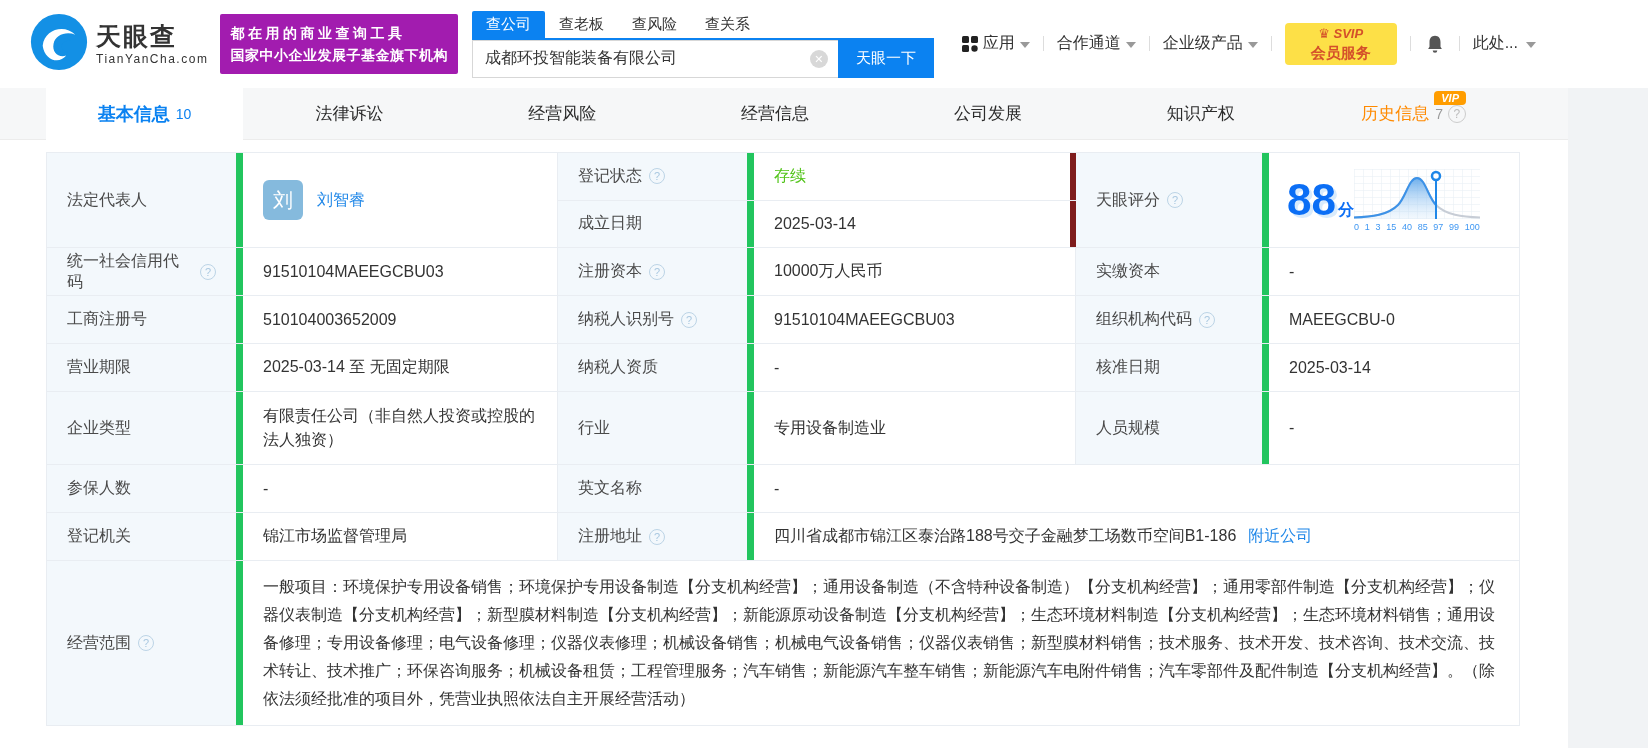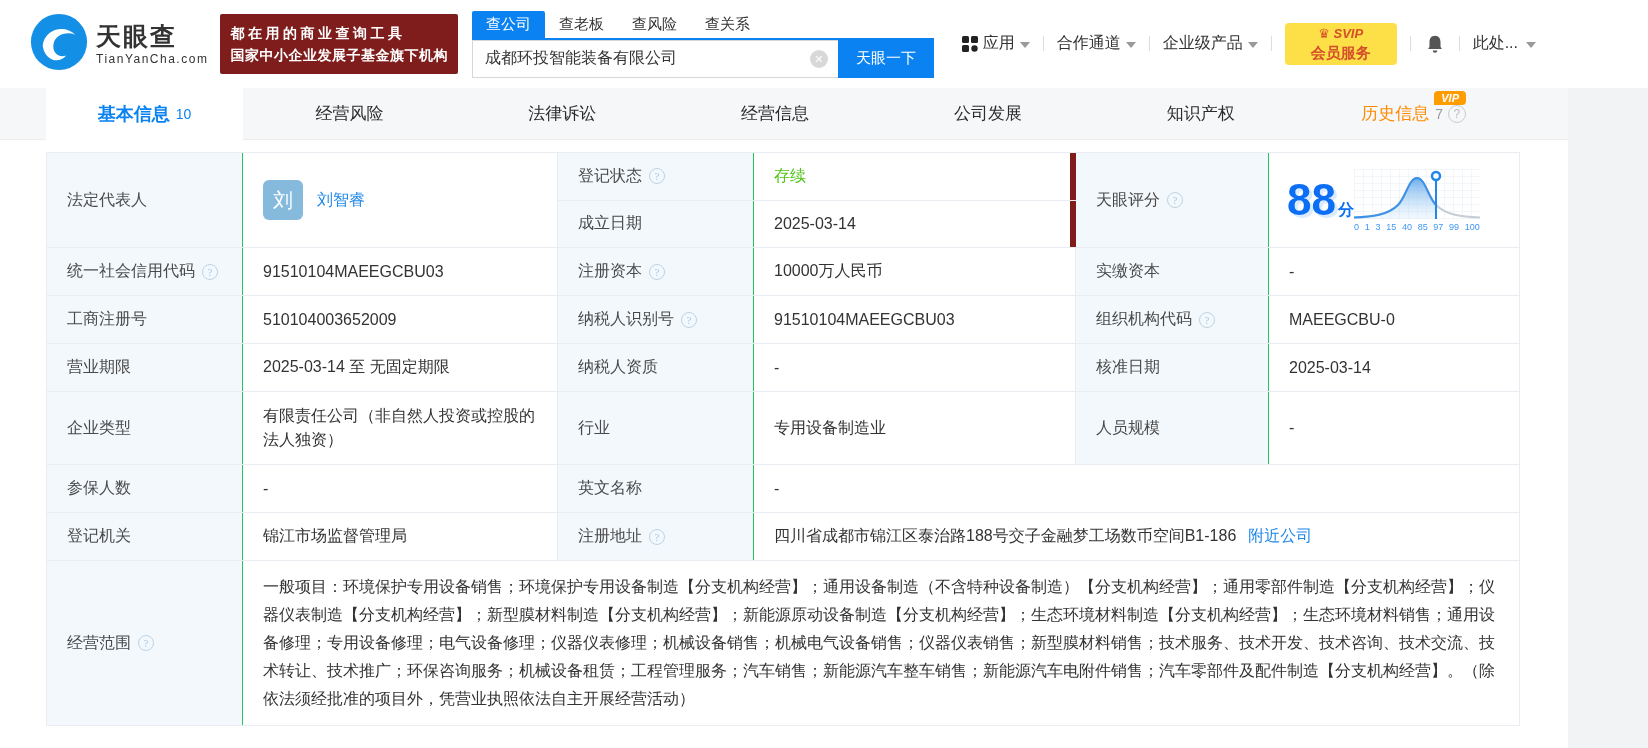--- a/index.html
+++ b/index.html
@@ -5,21 +5,21 @@
   * { margin:0; padding:0; box-sizing:border-box; }
   html,body { width:1648px; height:748px; overflow:hidden; background:#f1f3f5;
     font-family:"Liberation Sans","DejaVu Sans",sans-serif; color:#333; }
 
   
   .header { width:1648px; height:88px; background:#fff; display:flex; align-items:center; padding-left:30px; }
   .logo { display:flex; align-items:center; gap:8px; cursor:pointer; }
   .logo-text { display:flex; flex-direction:column; line-height:1; }
   .logo-title { font-size:25px; font-weight:bold; color:#333; letter-spacing:2px; }
   .logo-sub { font-size:12px; color:#333; letter-spacing:1.5px; margin-top:4px; }
-  .slogan { background:#7f1d1d; color:#fff; border-radius:2px; margin-left:12px; padding:8px 10px;
+  .slogan { background:#a21caf; color:#fff; border-radius:2px; margin-left:12px; padding:8px 10px;
     font-size:14px; font-weight:bold; line-height:1.6; white-space:nowrap; }
   .slogan .l1 { letter-spacing:3.5px; }
   .slogan .l2 { letter-spacing:0.5px; }
 
   .search { margin-left:14px; width:462px; }
   .search-tabs { display:flex; border-bottom:2px solid #0b82f1; }
   .search-tab { padding:4px 14px; font-size:15px; color:#333; cursor:pointer; }
   .search-tab.active { background:#0b82f1; color:#fff; border-radius:2px 2px 0 0; }
   .search-row { display:flex; height:38px; position:relative; }
   .search-input { flex:1; border:1px solid #d7d7d7; border-right:none; padding:0 40px 0 12px;
@@ -49,21 +49,21 @@
     line-height:16px; text-align:center; margin-left:5px; }
   .vip-tag { position:absolute; top:3px; right:54px; background:#ff9d00; color:#fff; font-size:11px; font-style:italic;
     font-weight:bold; padding:1px 7px; border-radius:4px 4px 4px 0; }
 
   
   .content { width:1568px; background:#fff; min-height:608px; padding:12px 0 0 46px; }
   .tbl { width:1474px; border:1px solid #e9edf2; font-size:16px; }
   .trow { display:flex; border-bottom:1px solid #e9edf2; }
   .trow:last-child { border-bottom:none; }
   .cell { display:flex; align-items:center; padding:0 20px; }
-  .lbl { background:#f3f8fc; color:#4a4a4a; border-right:1px solid #22c55e;font-family:Liberation Serif, serif; }
+  .lbl { background:#f3f8fc; color:#4a4a4a; border-right:7px solid #22c55e; }
   .val { background:#fff; color:#333; border-right:1px solid #e9edf2; }
   .w1{width:196px;} .w2{width:315px;} .w3{width:196px;} .w4{width:322px;} .w5{width:193px;}
   .wlast{flex:1; border-right:none;}
   .h-a{height:95px;} .h-s{height:48px;} .h-m{height:73px;}
   .qi { width:16px; height:16px; border:1px solid #bcd4e6; border-radius:50%; color:#a9c8e0; font-size:11px;
     line-height:14px; text-align:center; margin-left:7px; flex:none; }
   .subcol { width:518px; display:flex; flex-direction:column; }
   .subrow { display:flex; flex:1; }
   .subrow:first-child { border-bottom:1px solid #e9edf2; }
   .subrow .lbl { width:196px; }
@@ -160,24 +160,24 @@
   </div>
 </div>
 
 <div class="tabbar">
   <div class="tabbar-inner">
     <div class="mtab active">
       <span>基本信息</span>
       <span class="count">10</span>
     </div>
     <div class="mtab">
+      <span>法律诉讼</span>
+    </div>
+    <div class="mtab">
       <span>经营风险</span>
-    </div>
-    <div class="mtab">
-      <span>法律诉讼</span>
     </div>
     <div class="mtab">
       <span>经营信息</span>
     </div>
     <div class="mtab">
       <span>公司发展</span>
     </div>
     <div class="mtab">
       <span>知识产权</span>
     </div>

